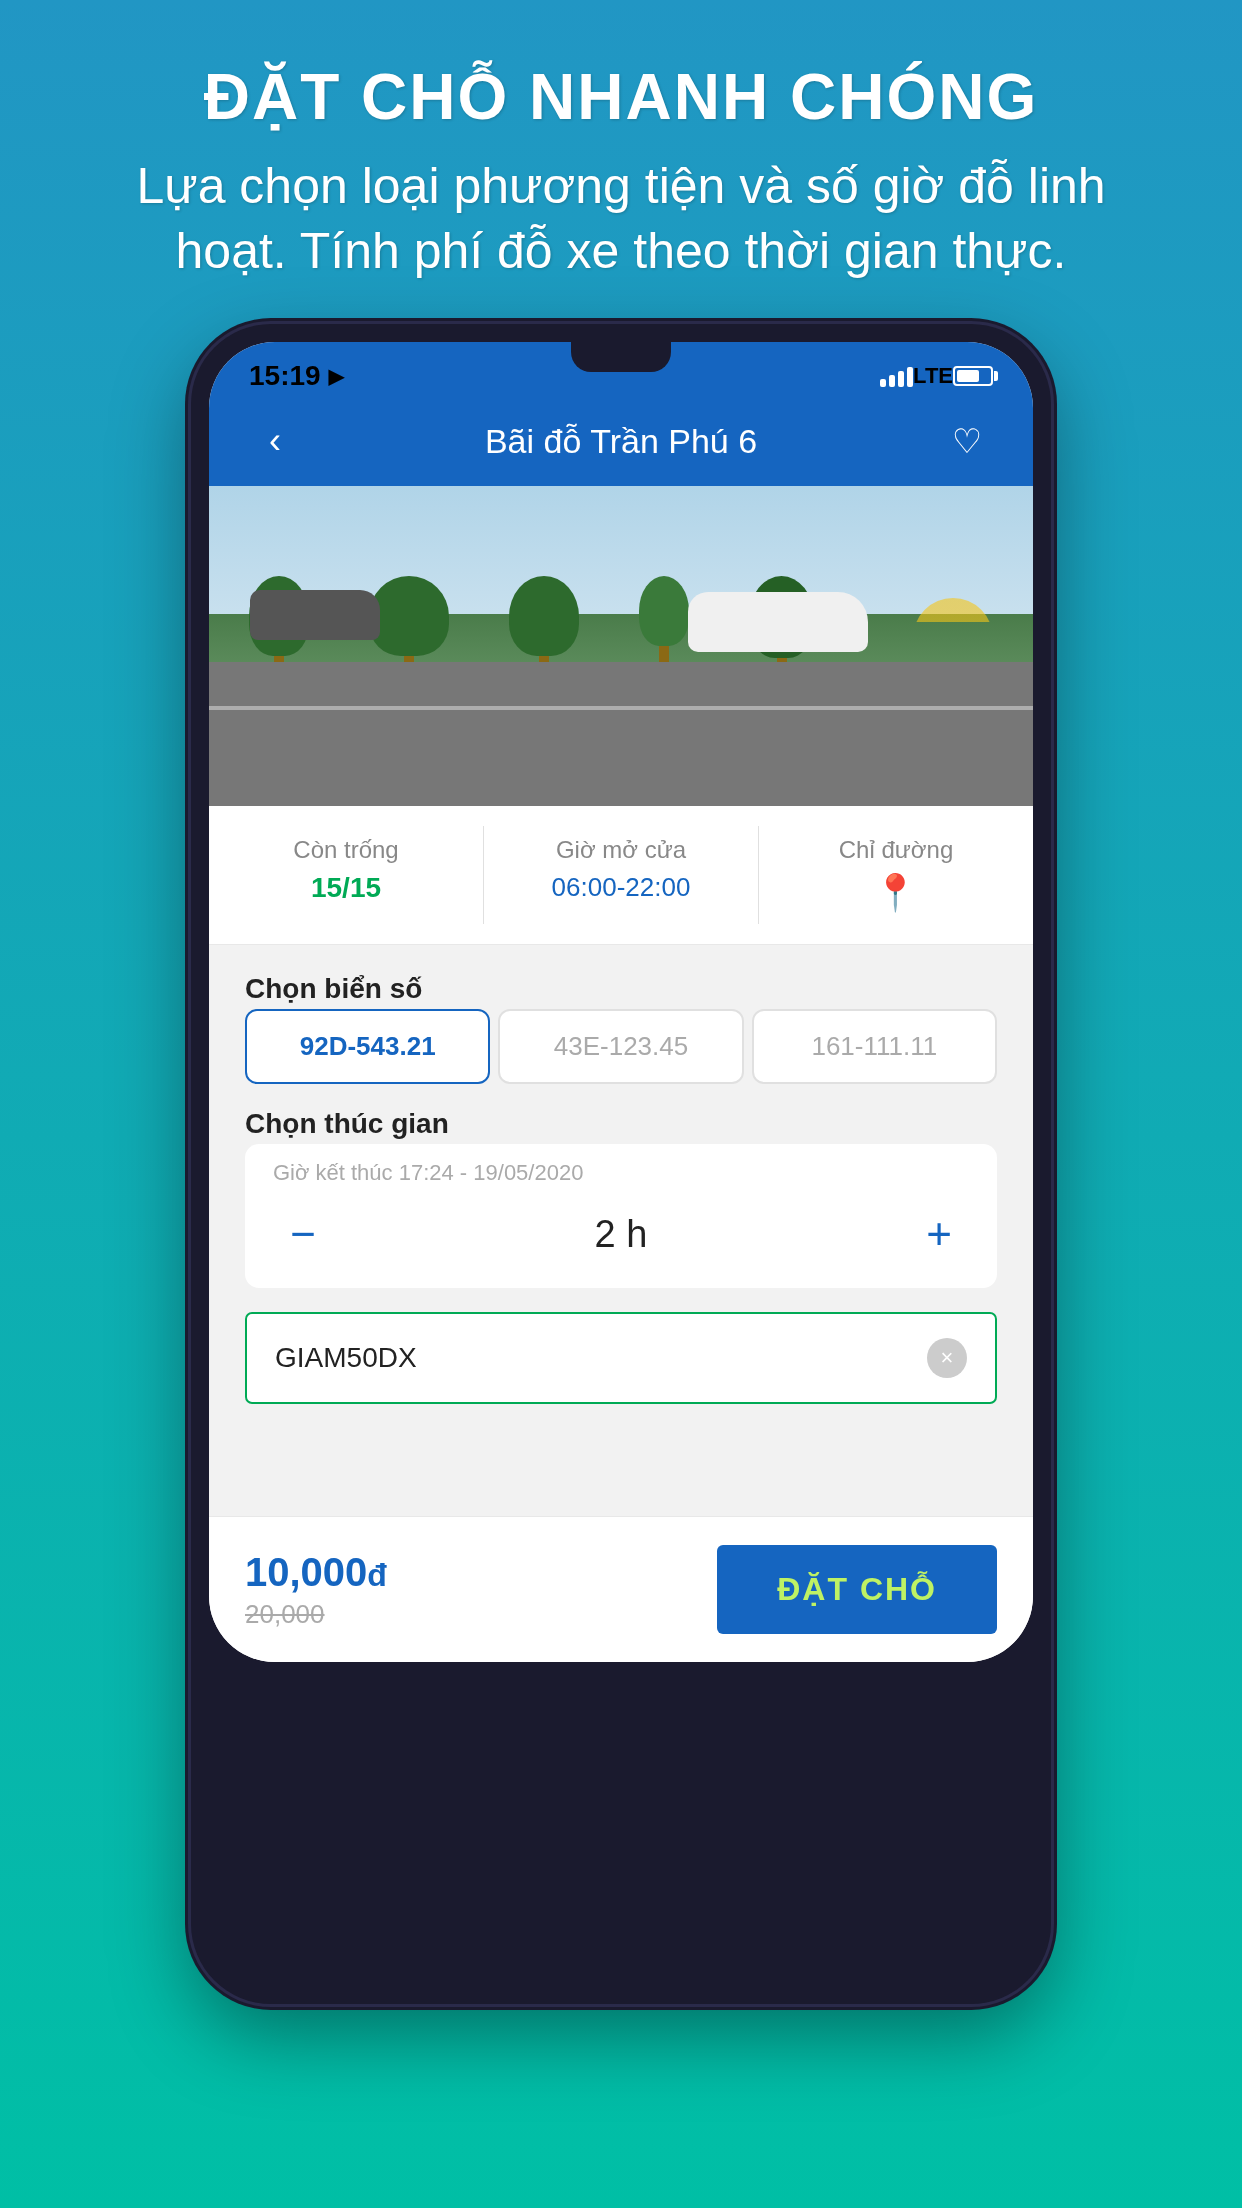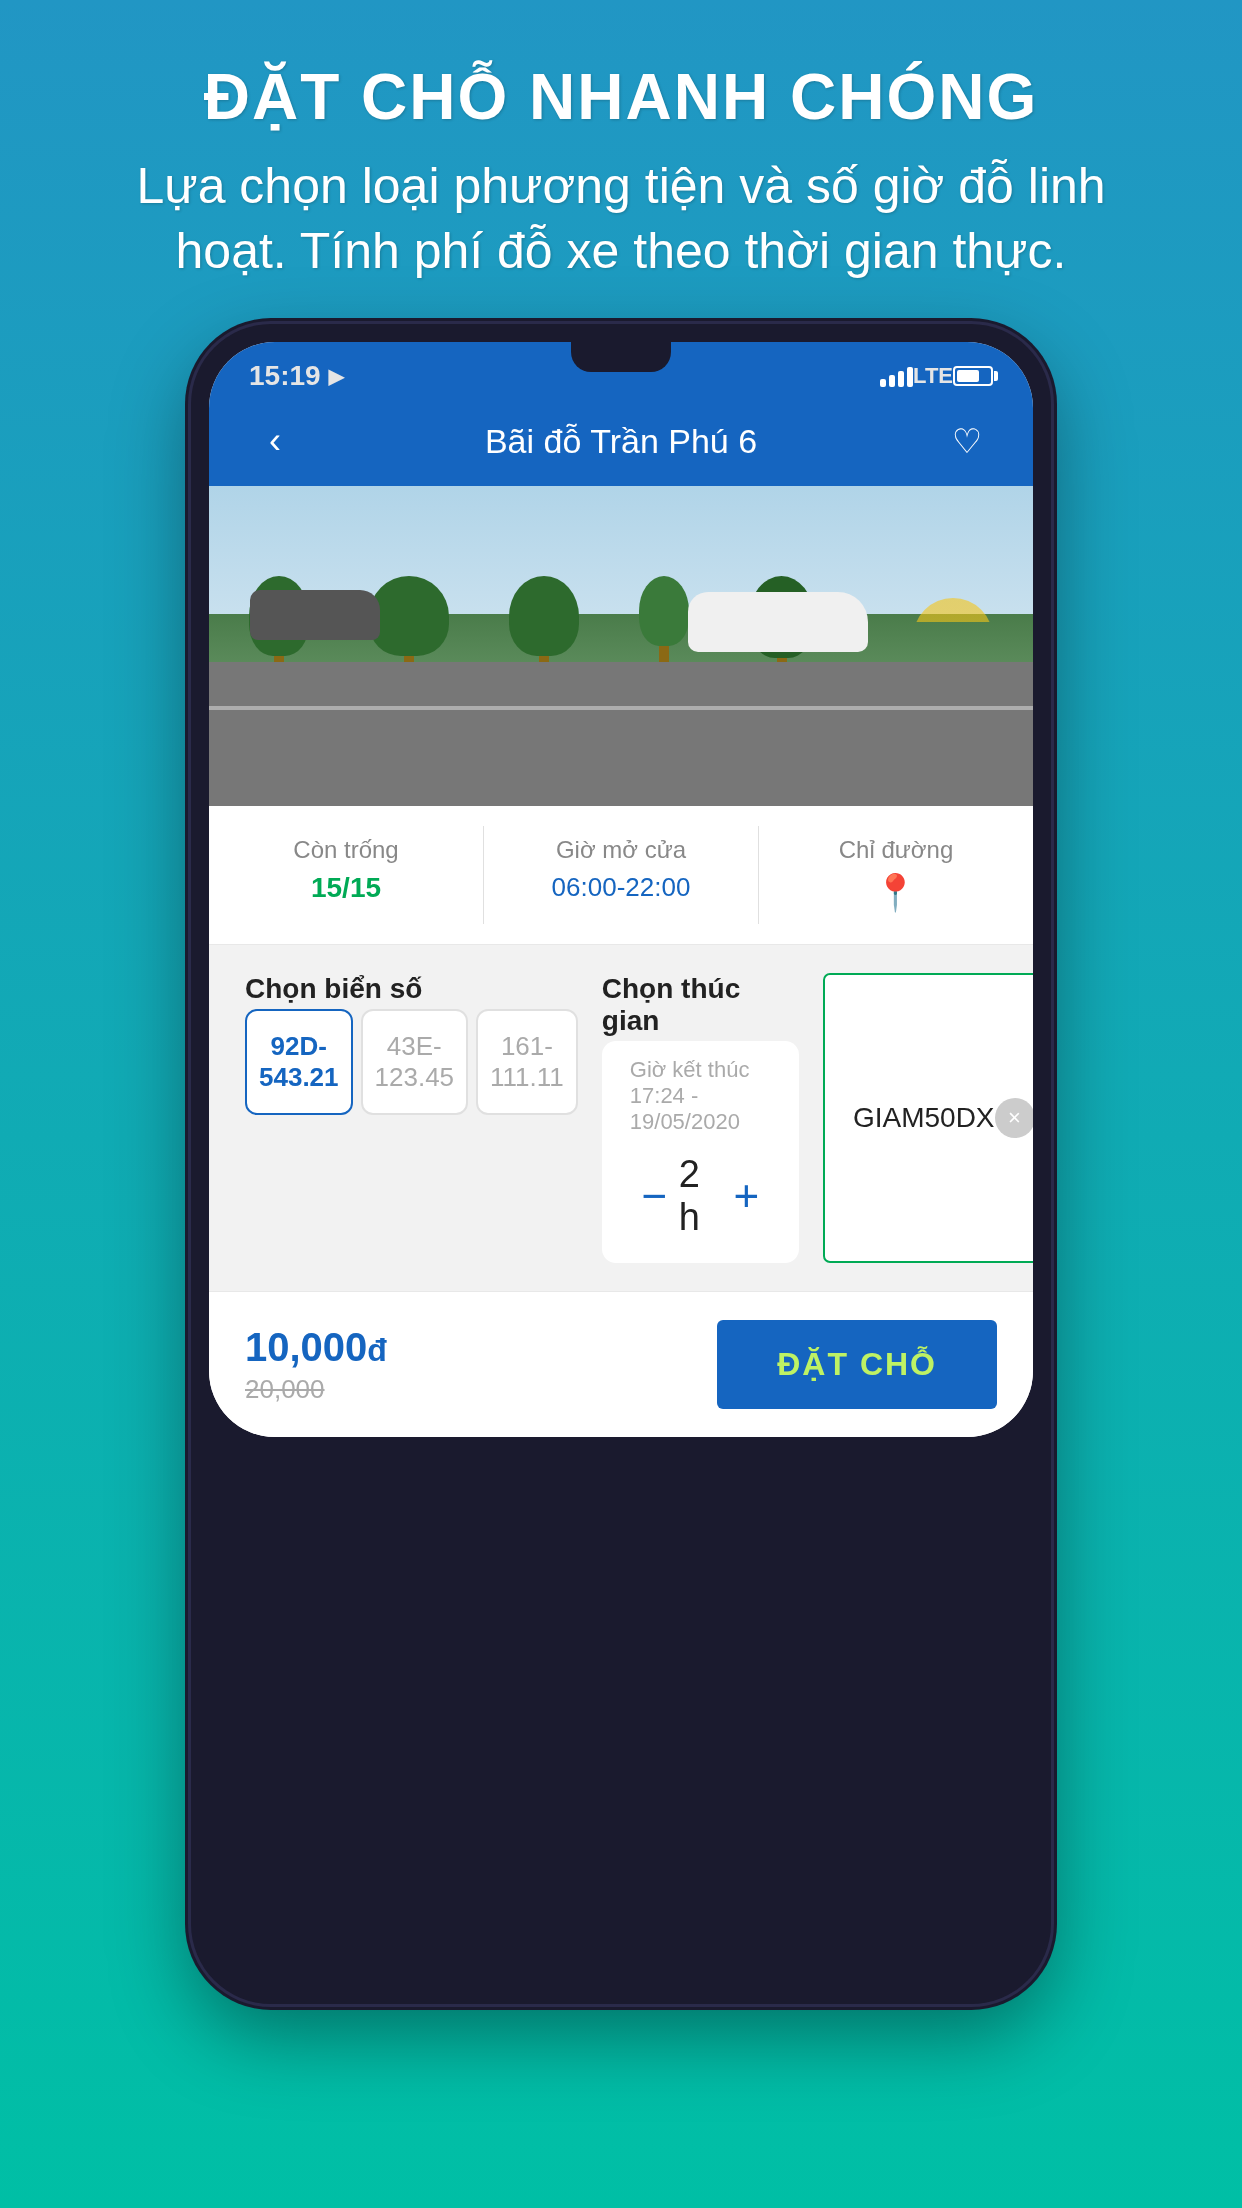--- a/index.html
+++ b/index.html
@@ -65,21 +65,21 @@
       flex-direction: column;
     }
 
     
     .status-bar {
       background: #1565C0;
       padding: 18px 40px 12px;
       display: flex;
       align-items: center;
       justify-content: space-between;
-      color: #e5e5e5;
+      color: #000000;
       font-size: 28px;
       font-weight: 600;
     }
     .status-time {
       display: flex;
       align-items: center;
       gap: 8px;
     }
     .status-right {
       display: flex;
@@ -282,21 +282,21 @@
       font-size: 36px;
       color: #1565C0;
     }
 
     
     .content {
       background: #f2f2f2;
       flex: 1;
       padding: 28px 36px;
       display: flex;
-      flex-direction: row;
+      flex-direction: column;
       gap: 24px;
     }
 
     
     .section-label {
       font-size: 28px;
       font-weight: 600;
       color: #222;
       margin-bottom: 4px;
     }

